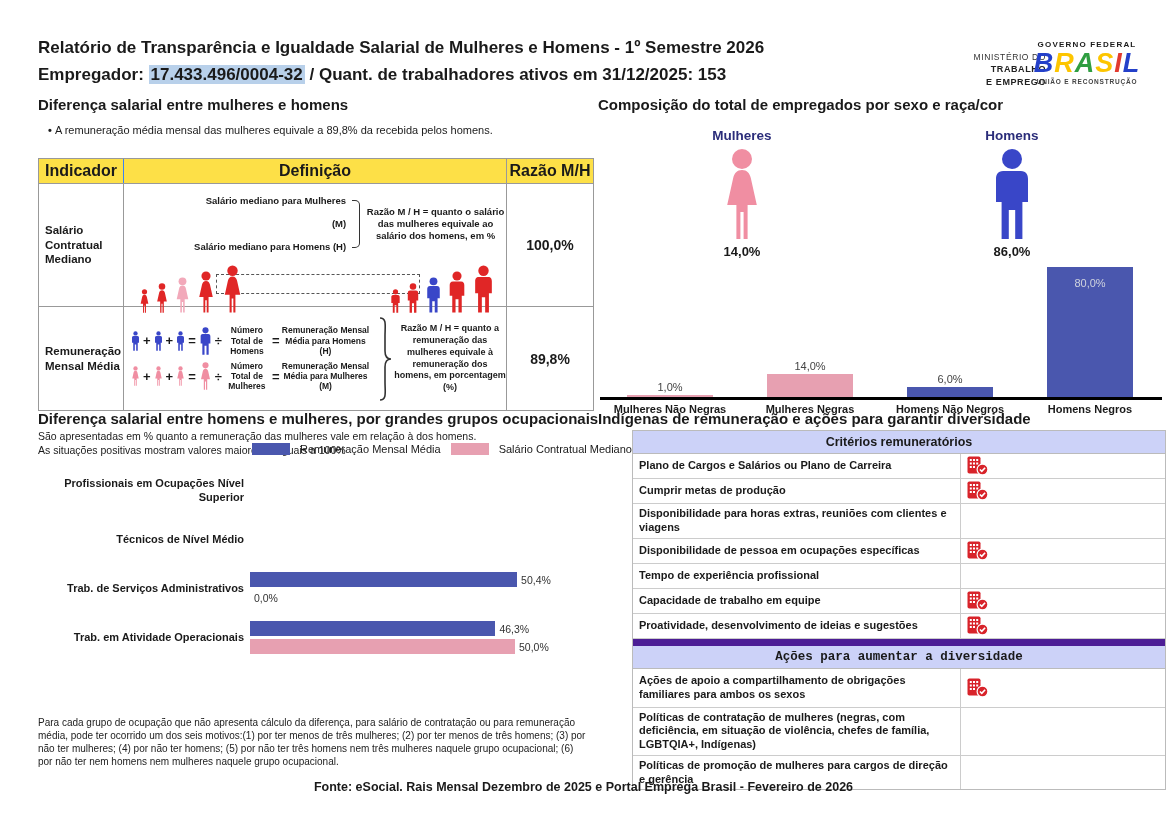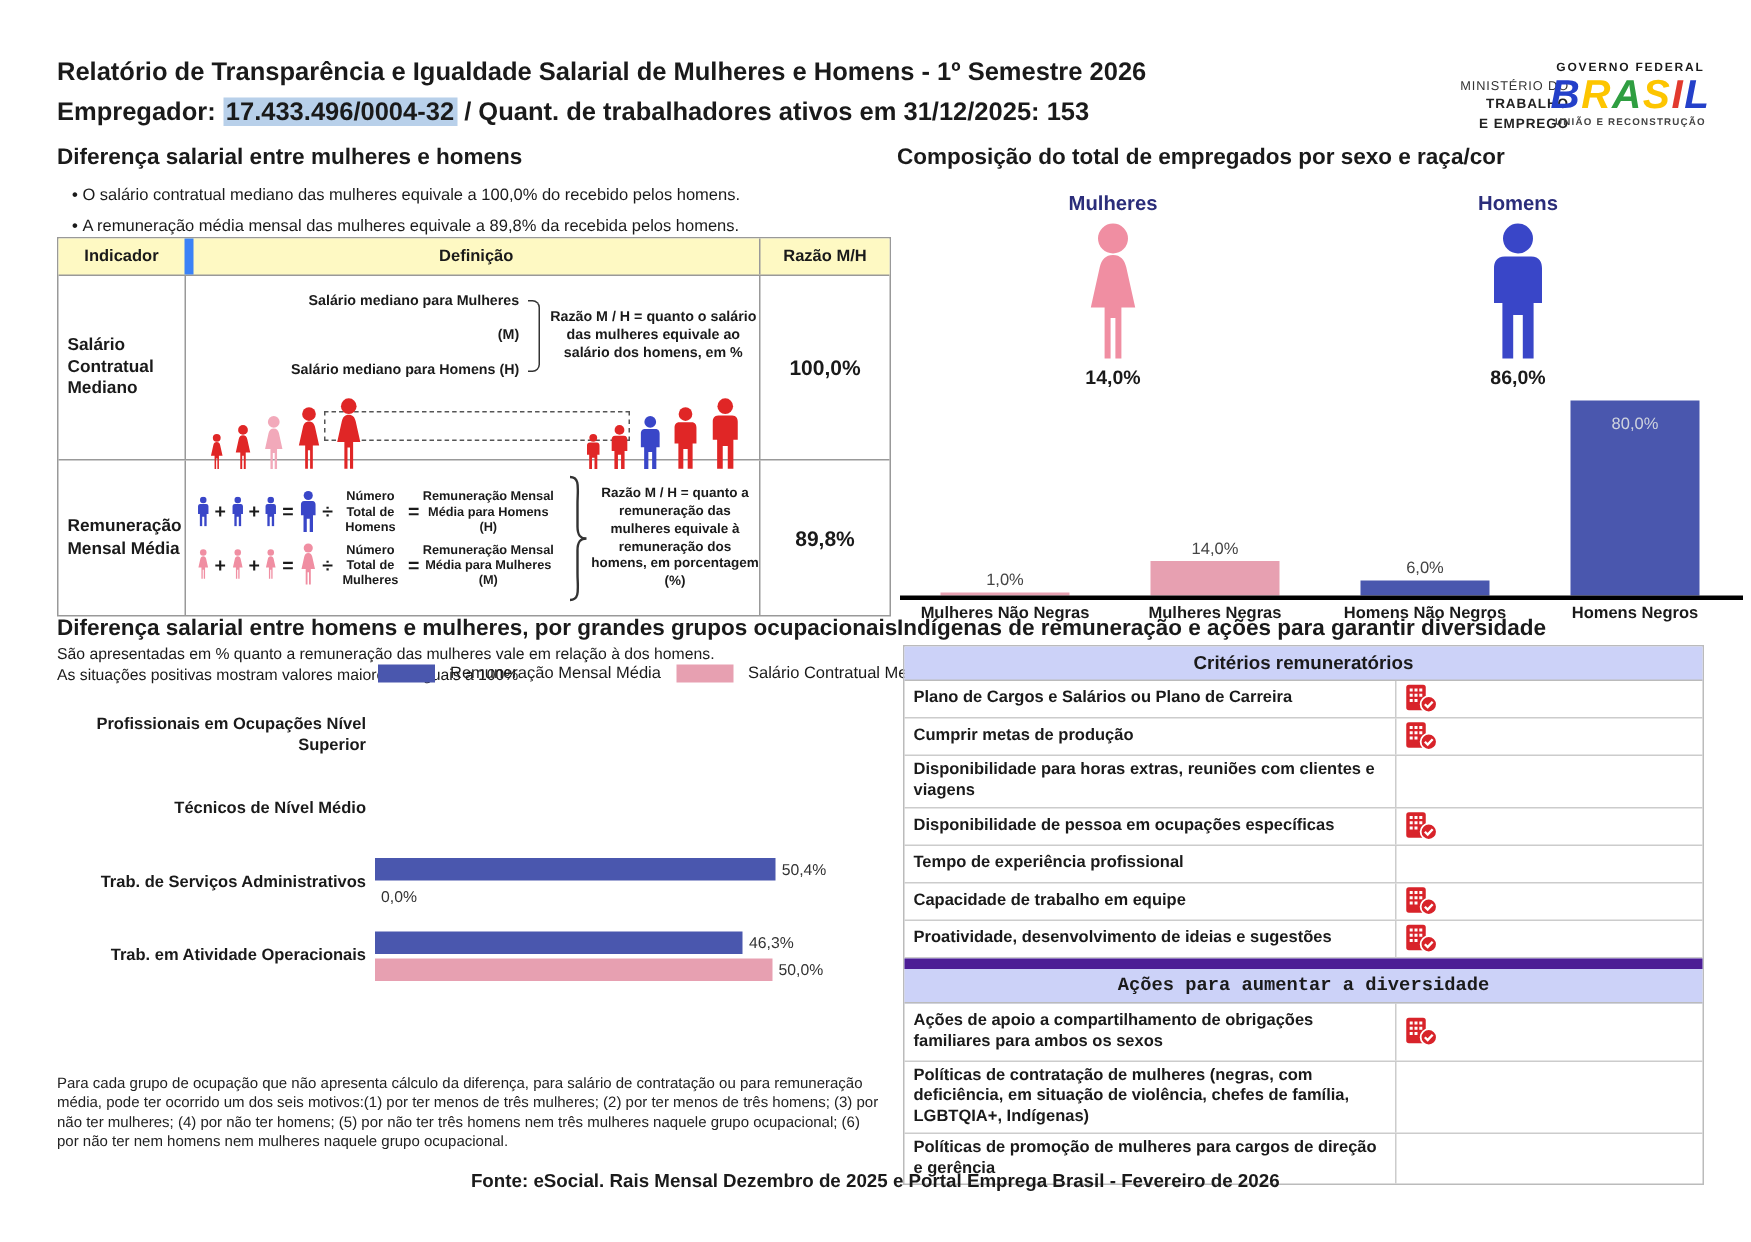--- a/index.html
+++ b/index.html
@@ -20,23 +20,23 @@
 
   
   .sec-title{position:absolute;font-size:15px;font-weight:bold;white-space:nowrap;}
 
   
   .bullets{position:absolute;left:48px;top:120px;font-size:11px;line-height:1.9;}
   .bullets div::before{content:"\2022  ";font-weight:bold;}
 
   
   .tbl{position:absolute;left:38px;top:158px;width:556px;font-size:11.5px;border:1px solid #999;box-sizing:border-box;}
-  .tbl-head{display:flex;background:#fef9c3;font-weight:bold;font-size:11px;height:24px;align-items:center;border-bottom:1px solid #999;}
+  .tbl-head{display:flex;background:#fde047;font-weight:bold;font-size:16px;height:24px;align-items:center;border-bottom:1px solid #999;}
   .th-ind{width:84px;text-align:center;}
-  .th-def{width:384px;text-align:center;border-left:6px solid #3b82f6;border-right:1px solid #999;box-sizing:border-box;height:100%;display:flex;align-items:center;justify-content:center;}
+  .th-def{width:384px;text-align:center;border-left:1px solid #3b82f6;border-right:1px solid #999;box-sizing:border-box;height:100%;display:flex;align-items:center;justify-content:center;}
   .th-ratio{flex:1;text-align:center;}
   .tbl-row{display:flex;}
   .tbl-row + .tbl-row{border-top:1px solid #999;}
   .cell-ind{width:84px;display:flex;align-items:center;padding:4px 6px;font-weight:bold;box-sizing:border-box;line-height:1.25;}
   .cell-def{width:384px;border-left:1px solid #999;border-right:1px solid #999;box-sizing:border-box;position:relative;}
   .cell-ratio{flex:1;display:flex;align-items:center;justify-content:center;font-weight:bold;font-size:14px;}
   .row1{height:122px;}
   .row2{height:103px;}
 
   .def1-top{display:flex;align-items:center;padding-top:6px;}
@@ -89,21 +89,21 @@
   .comp-col{width:140px;display:flex;flex-direction:column;align-items:center;justify-content:flex-end;height:137px;position:relative;}
   .comp-val{font-size:11px;color:#444;margin-bottom:2px;}
   .comp-val.inside{margin-bottom:-22px;position:relative;z-index:2;color:#cfd3de;}
   .comp-bar{width:86px;}
   .cb-pink{background:#e7a0b1;} .cb-blue{background:#4a57ae;}
   .comp-axis{position:absolute;left:600px;top:397px;width:562px;height:3px;background:#000;}
   .comp-cats{position:absolute;left:600px;top:403px;width:562px;display:flex;}
   .comp-cat{width:140px;text-align:center;font-size:11px;font-weight:bold;}
 
   
-  .crit{position:absolute;left:602px;top:430px;width:534px;border:1px solid #bbb;box-sizing:border-box;}
+  .crit{position:absolute;left:632px;top:430px;width:534px;border:1px solid #bbb;box-sizing:border-box;}
   .crit-header{background:#ccd2f8;font-weight:bold;font-size:12.5px;text-align:center;padding:4px 0;border-bottom:1px solid #bbb;}
   .crit-row{display:flex;border-bottom:1px solid #ccc;min-height:24px;}
   .crit-row:last-child{border-bottom:none;}
   .crit-label{width:328px;font-size:11px;font-weight:bold;padding:3px 6px;border-right:1px solid #ccc;box-sizing:border-box;display:flex;align-items:center;line-height:1.25;}
   .crit-icon-cell{flex:1;display:flex;align-items:center;padding:1px 6px;}
 
   
   .footer{position:absolute;left:0;top:780px;width:1167px;text-align:center;font-size:12.5px;font-weight:bold;}
 </style>
 </head>
@@ -148,21 +148,20 @@
     <div class="min-l3">E EMPREGO</div>
   </div>
   <div class="gov-logo">
     <div class="gov-top">GOVERNO FEDERAL</div>
     <div class="gov-brand"><span style="color:#2440c9">B</span><span style="color:#fdc500">R</span><span style="color:#2f9e41">A</span><span style="color:#fdc500">S</span><span style="color:#e23a2e">I</span><span style="color:#2440c9">L</span></div>
     <div class="gov-bottom">UNIÃO E RECONSTRUÇÃO</div>
   </div>
 
   <div class="sec-title" style="left:38px;top:96px;">Diferença salarial entre mulheres e homens</div>
   <div class="bullets">
-    <div>O salário contratual mediano das mulheres equivale a 100,0% do recebido pelos homens.</div>
     <div>A remuneração média mensal das mulheres equivale a 89,8% da recebida pelos homens.</div>
   </div>
 
   <div class="tbl">
     <div class="tbl-head">
       <div class="th-ind">Indicador</div>
       <div class="th-def">Definição</div>
       <div class="th-ratio">Razão M/H</div>
     </div>
 

